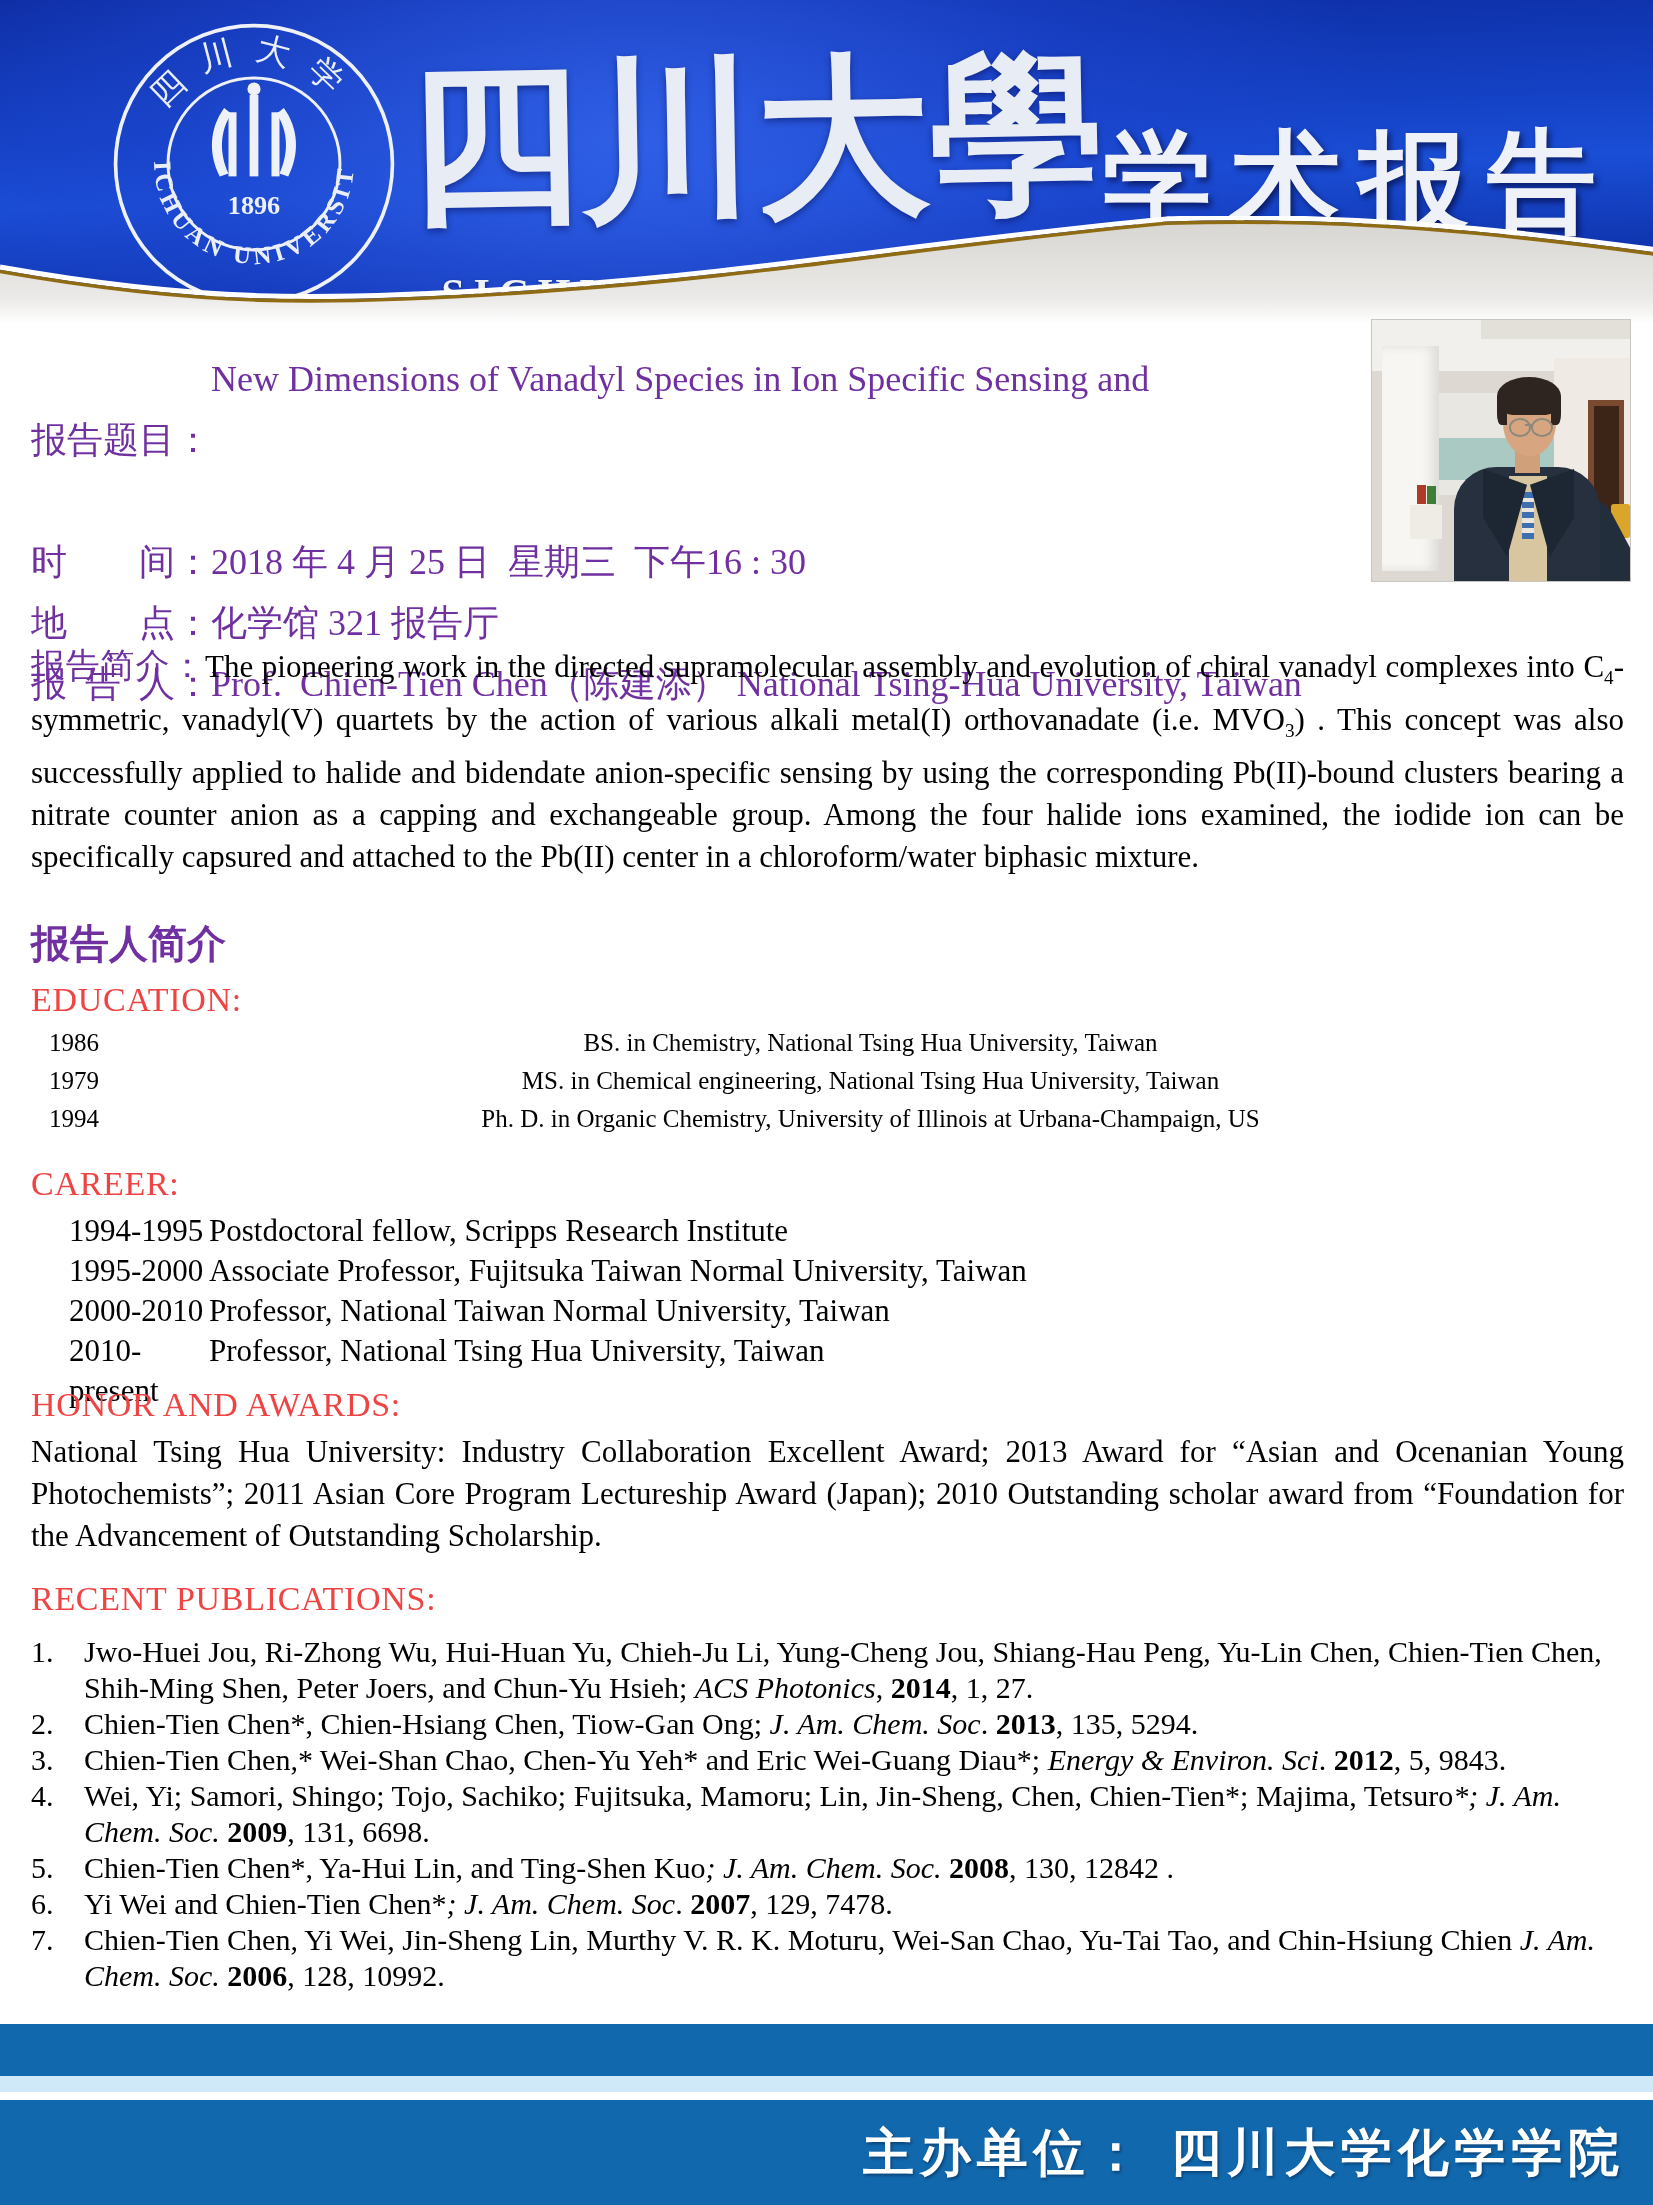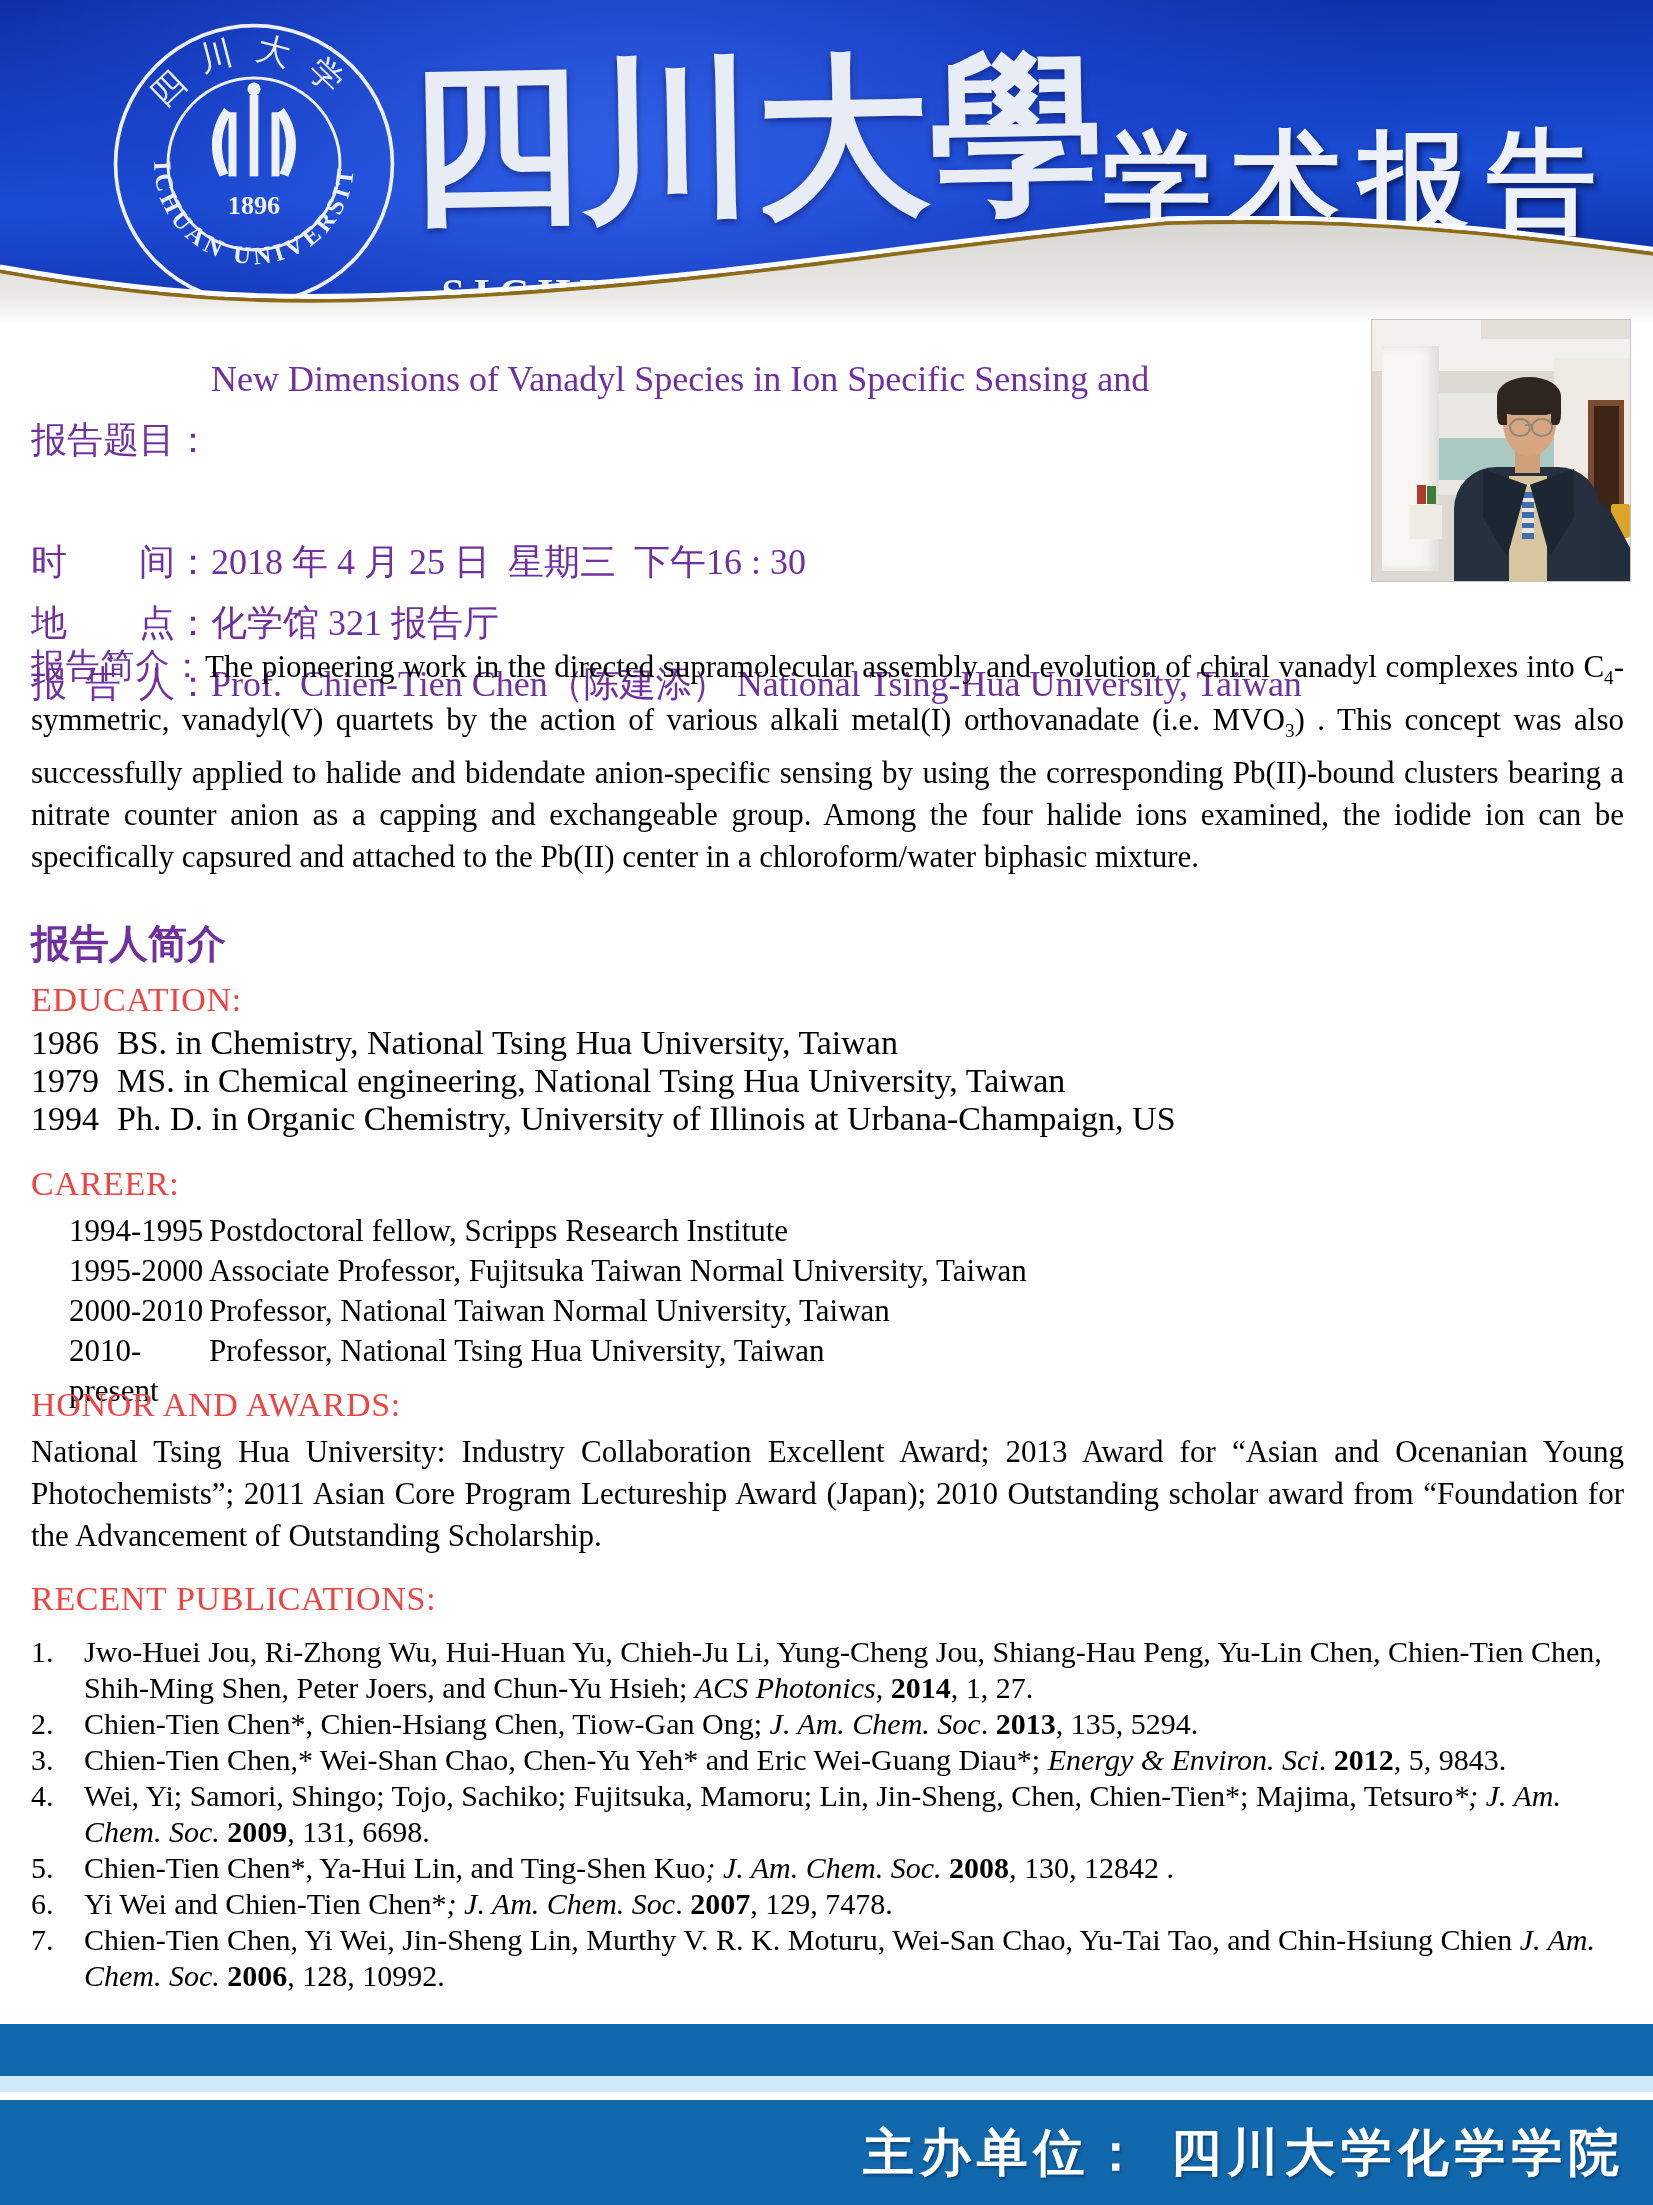--- a/index.html
+++ b/index.html
@@ -75,21 +75,21 @@
     font-size:31px;line-height:42px;text-align:justify;color:#000;
   }
   .abstract .lbl{color:#7030a0;font-size:34px;}
   .sub{vertical-align:sub;font-size:0.62em;}
   .it{font-style:italic;} .bd{font-weight:bold;}
   
   .bio-title{position:absolute;left:31px;top:917px;font-size:39px;font-weight:bold;color:#7030a0;}
   .sec-heading{position:absolute;left:31px;font-size:34px;color:#ef4444;letter-spacing:0.7px;}
   #edu-heading{top:981px;} #career-heading{top:1165px;}
   #honor-heading{top:1386px;} #pub-heading{top:1580px;}
-  .edu-list{position:absolute;left:31px;top:1024px;width:1593px;font-size:34px;line-height:38px;}
+  .edu-list{position:absolute;left:31px;top:1024px;width:1593px;font-size:25px;line-height:38px;text-align:center;}
   .edu-row{display:grid;grid-template-columns:86px 1fr;}
   .career-list{position:absolute;left:31px;top:1211px;width:1593px;font-size:31px;line-height:40px;margin-left:38px;}
   .career-row{display:grid;grid-template-columns:140px 1fr;}
   .honor-text{position:absolute;left:31px;top:1431px;width:1593px;font-size:31px;line-height:42px;text-align:justify;color:#000;}
   .pub-list{position:absolute;left:31px;top:1634px;width:1596px;font-size:30px;line-height:36px;color:#000;}
   .pub-item{position:relative;padding-left:53px;}
   .pub-num{position:absolute;left:0;top:0;}
   
   .foot-bar1{position:absolute;left:0;top:2024px;width:1654px;height:53px;background:#1168ad;}
   .foot-stripe{position:absolute;left:0;top:2076px;width:1654px;height:16px;background:#cfe9f8;}

